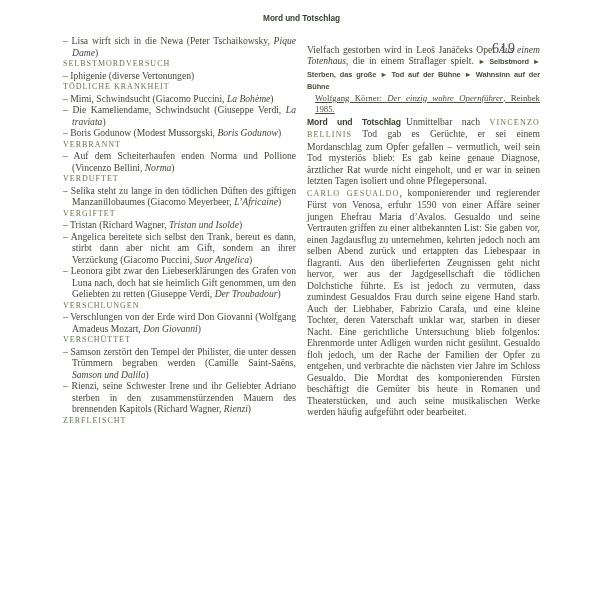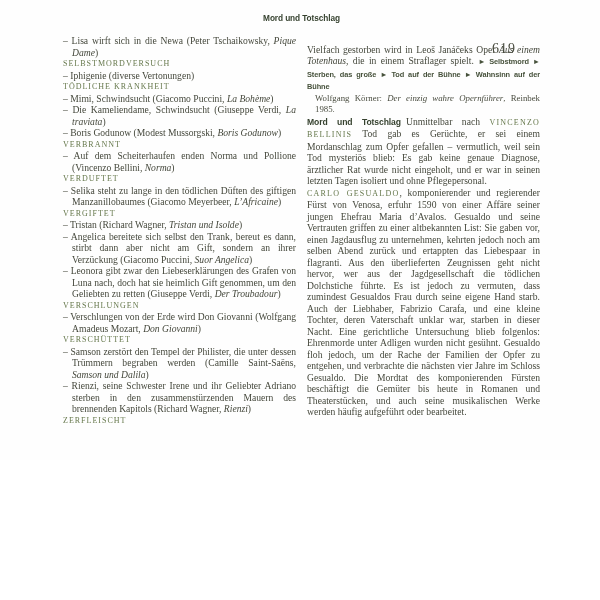--- a/index.html
+++ b/index.html
@@ -35,21 +35,21 @@
     font-size:14px;color:#4a4d40;letter-spacing:1px;margin-top:28px;
   }
   
   #columns{
     position:absolute;left:63px;top:35px;width:477px;
     display:flex;gap:11px;align-items:center;
   }
   .col{flex:1 1 0;min-width:0;}
   p{margin:0;text-align:justify;font-size:9.6px;line-height:11.5px;}
   p.item{padding-left:9px;text-indent:-9px;}
-  p.bib{font-size:8.8px;padding-left:8px;color:#4a4d40;}
+  p.bib{font-size:8.8px;padding-left:8px;color:#4a4d40;text-decoration:underline;}
   .cat{
     font-size:8px;line-height:11.5px;letter-spacing:1px;
     color:var(--green);font-weight:400;
   }
   .it{font-style:italic;}
   .caps{
     color:var(--green);font-size:8px;letter-spacing:1.2px;
   }
   .headword{
     font-family:"Liberation Sans", sans-serif;

